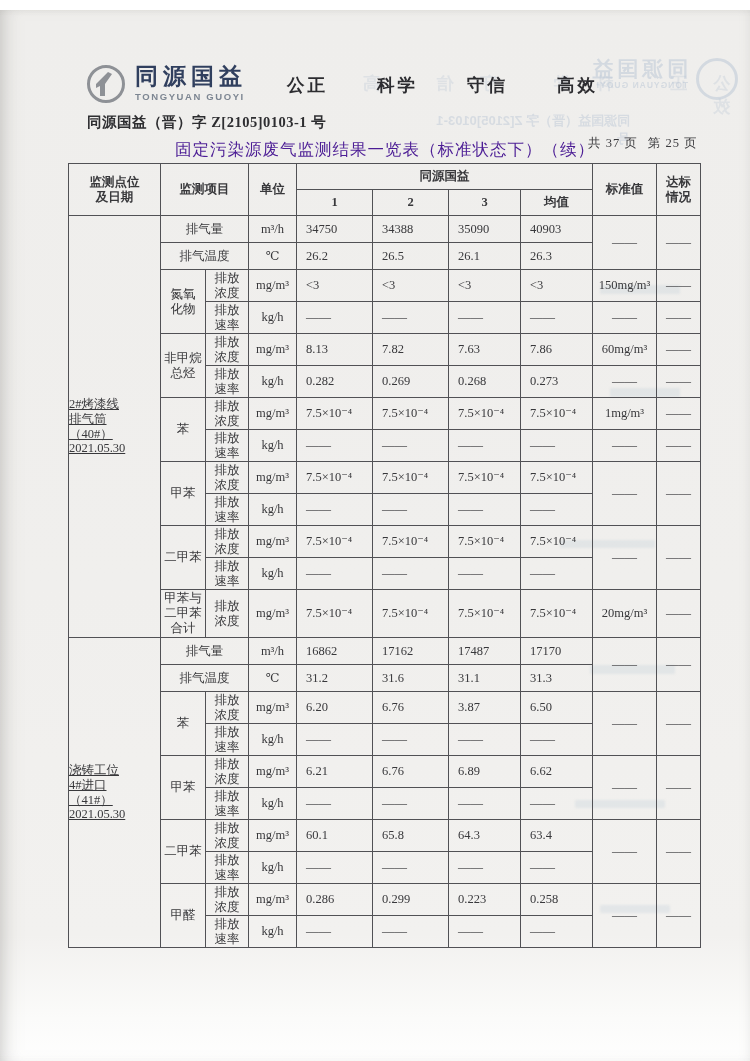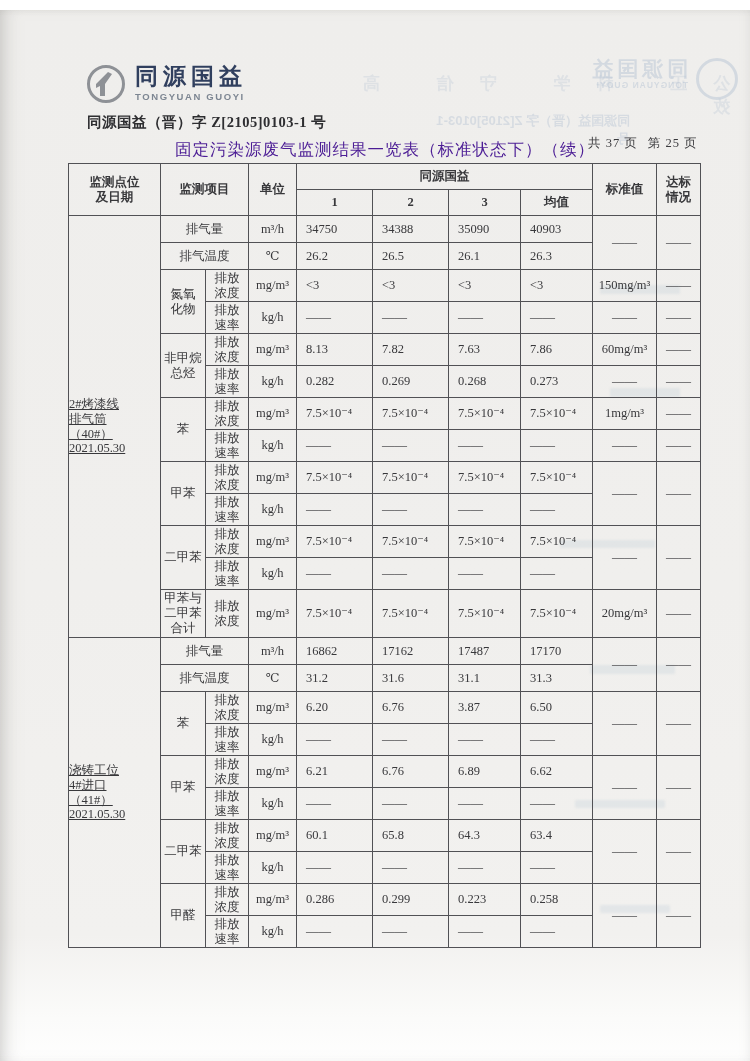--- a/index.html
+++ b/index.html
@@ -72,20 +72,26 @@
     <svg class="logo-circle" viewBox="0 0 40 40">
       <circle cx="20" cy="20" r="17.5" fill="none" stroke="#8e9196" stroke-width="3"></circle>
       <path d="M22 8 L26 10 L19 20 L19 32 L14 32 L14 22 L10 24 L10 20 Z" fill="#8e9196"></path>
     </svg>
     <div class="logo-texts">
       <div class="logo-cn">同源国益</div>
       <div class="logo-en">TONGYUAN GUOYI</div>
     </div>
   </div>
 
+  <div class="slogans">
+    <span>公正</span>
+    <span>科学</span>
+    <span>守信</span>
+    <span>高效</span>
+  </div>
 
   <div class="docline">同源国益（晋）字 Z[2105]0103-1 号</div>
   <div class="pageinfo">
     <span>共 37 页</span><span>第 25 页</span>
   </div>
 
   <div class="doctitle">固定污染源废气监测结果一览表（标准状态下）（续）</div>
 
   <table class="report">
     <colgroup>

